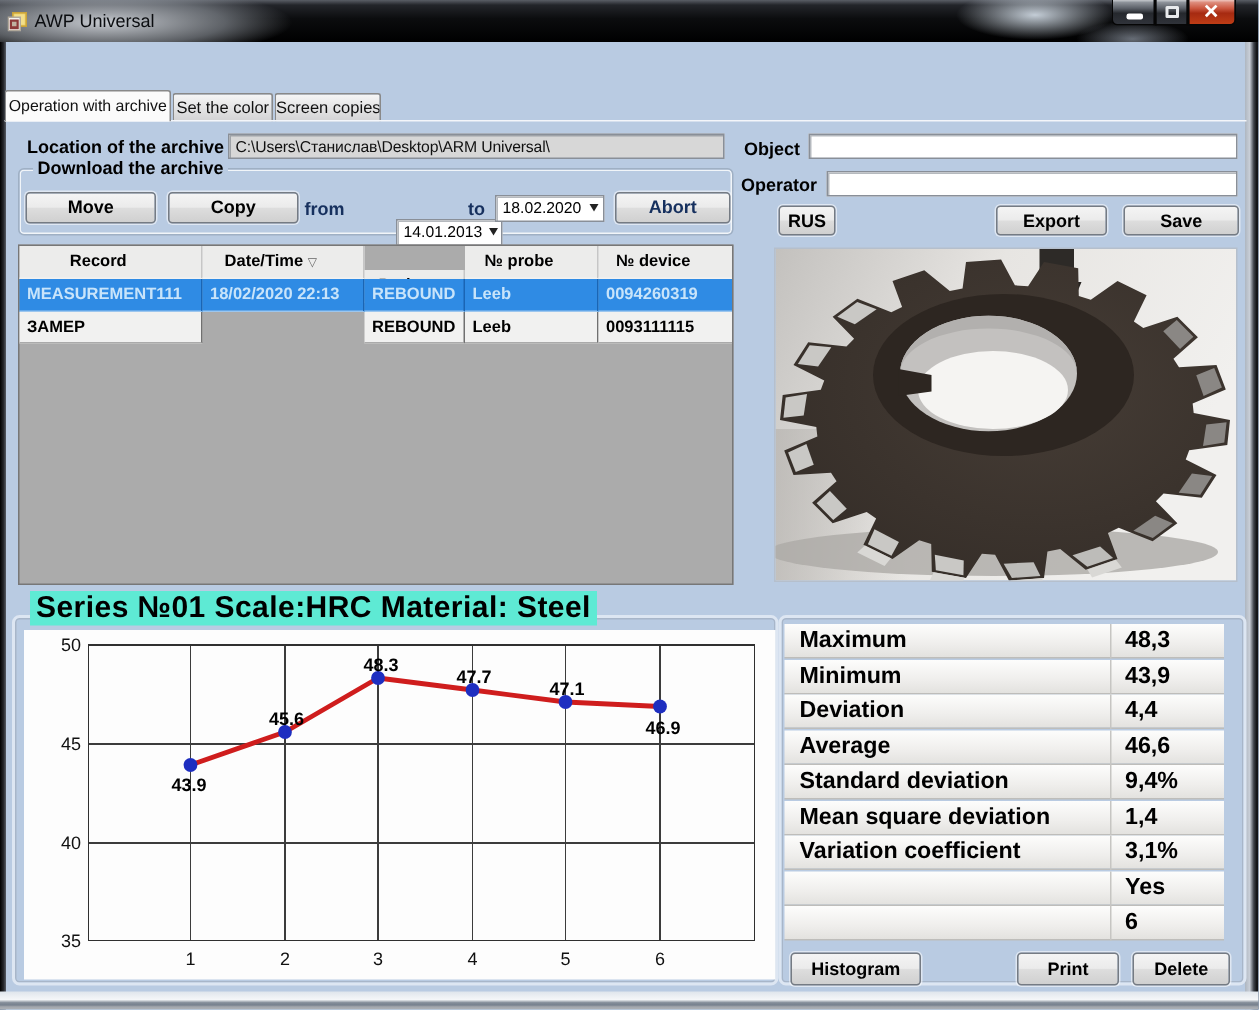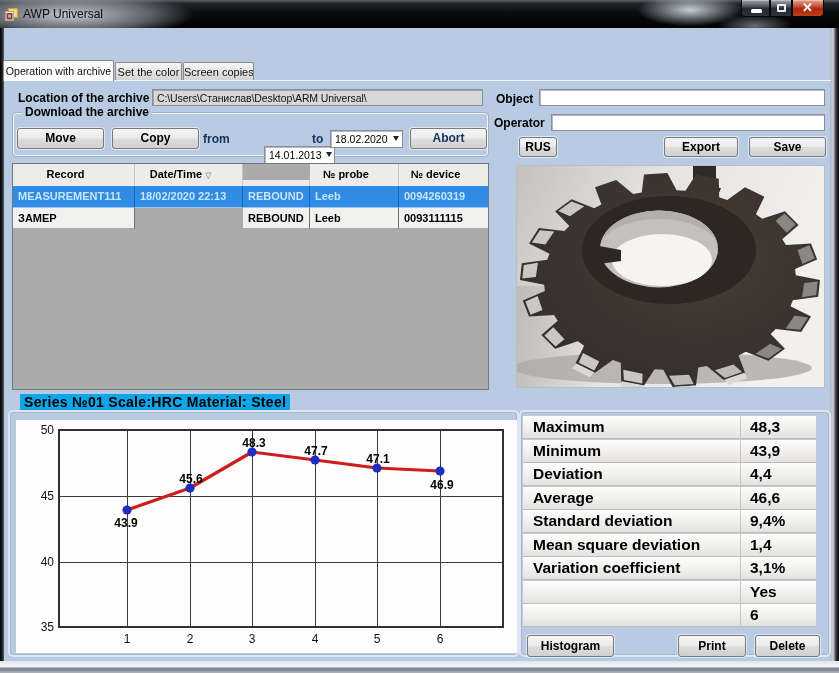--- a/index.html
+++ b/index.html
@@ -174,21 +174,21 @@
   <polygon points="267.5,47.4 278.6,58.5 269.7,66.7 258.5,54.8" fill="#8a8784"></polygon>
   <polygon points="292.5,79.3 297.6,92.4 285.4,98.0 280.5,84.1" fill="#8a8784"></polygon>
   <ellipse cx="152" cy="84" rx="87" ry="54" fill="#2d2621"></ellipse>
   <ellipse cx="142" cy="83" rx="59" ry="38.5" fill="#c3c1bf"></ellipse>
   <path d="M83 83 A59 38.5 0 0 1 201 83 A59 30 0 0 0 83 83 Z" fill="#b2b0ae"></path>
   <ellipse cx="145" cy="94" rx="50" ry="26" fill="#f5f4f2"></ellipse>
   <polygon points="82,80 104,84 104,95 82,98" fill="#2d2621"></polygon>
 </svg>
 </div>
 
-<div class="lbl" style="left:20px;top:394px;font-size:14px;letter-spacing:0.3px;background:#0ea5e9;padding:0 4px;z-index:2;">Series №01 Scale:HRC Material: Steel</div>
+<div class="lbl" style="left:20px;top:394px;font-size:20px;letter-spacing:0.3px;background:#5eead4;padding:0 4px;z-index:2;">Series №01 Scale:HRC Material: Steel</div>
 <div class="grp" style="left:8px;top:410px;width:511px;height:247px;"></div>
 <div class="grp" style="left:519px;top:410px;width:312px;height:247px;"></div>
 <div class="abs" id="chartbox" style="left:16px;top:420px;width:501px;height:233px;background:#fdfdfd;">
 <svg width="501" height="233" viewBox="0 0 501 233">
   <g stroke="#3c3c3c" stroke-width="1" shape-rendering="crispEdges">
     <line x1="111" y1="10" x2="111" y2="207"></line>
     <line x1="174" y1="10" x2="174" y2="207"></line>
     <line x1="236" y1="10" x2="236" y2="207"></line>
     <line x1="299" y1="10" x2="299" y2="207"></line>
     <line x1="361" y1="10" x2="361" y2="207"></line>

